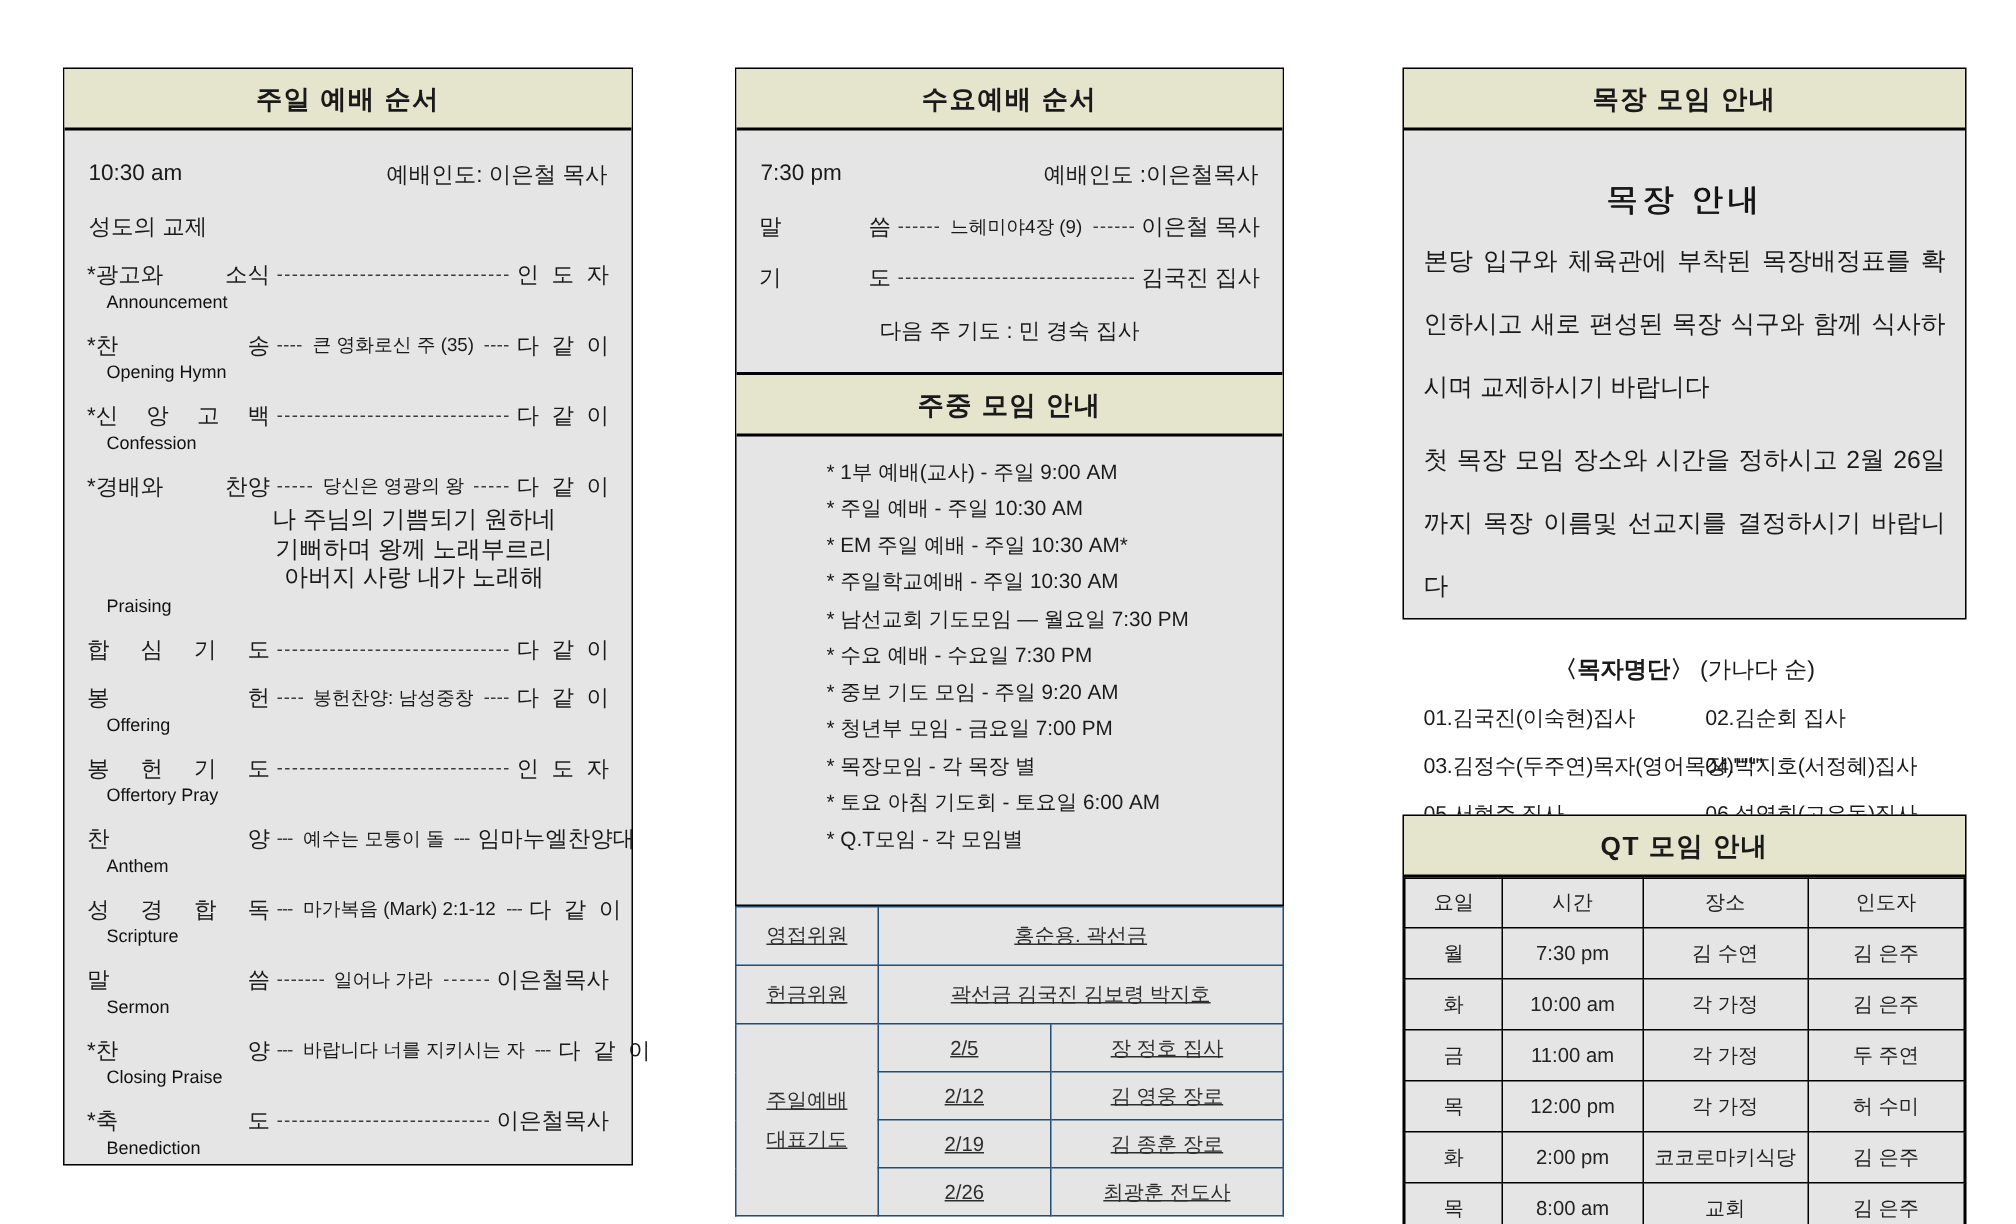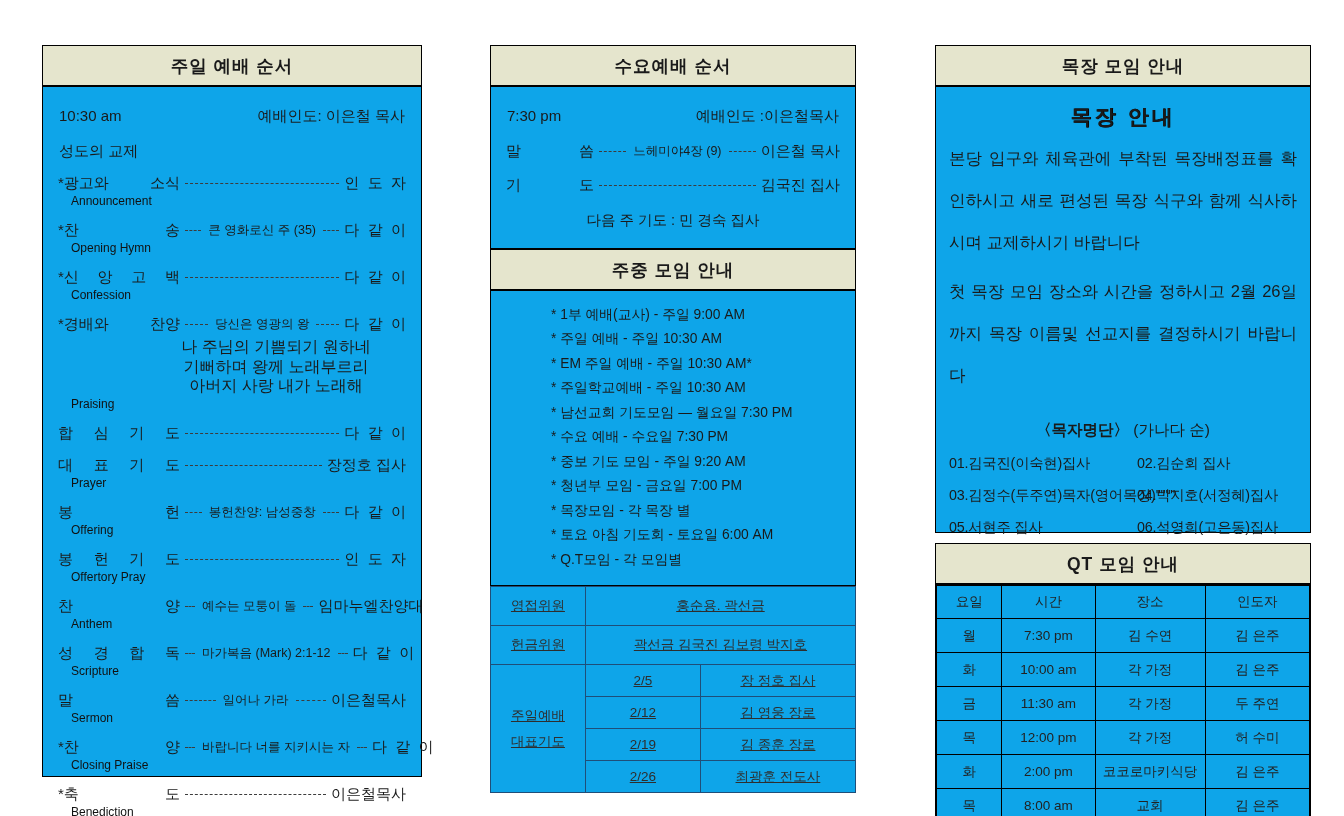--- a/index.html
+++ b/index.html
@@ -1,24 +1,24 @@
 <!DOCTYPE html>
 <html><head>
 <meta charset="utf-8">
 <style>
   html,body{margin:0;padding:0;}
   body{
     width:1344px;height:816px;background:#ffffff;position:relative;
     font-family:"Liberation Sans","DejaVu Sans",sans-serif;color:#1a1a1a;
   }
-  .panel{position:absolute;background:#0ea5e9;box-sizing:border-box;}
+  .panel{position:absolute;background:#e5e5e5;box-sizing:border-box;}
   #p-left{left:42px;top:45px;width:380px;height:732px;border:1.6px solid #000;}
   #p-mid{left:490px;top:45px;width:366px;}
   #p-mid .upper{border:1.6px solid #000;box-sizing:border-box;}
-  #p-rtop{left:935px;top:45px;width:376px;height:488px;border:1.6px solid #000;}
+  #p-rtop{left:935px;top:45px;width:376px;height:368px;border:1.6px solid #000;}
   #p-rbot{left:935px;top:543px;width:376px;border:1.6px solid #000;}
 
   .hdr{
     background:#e5e5cd;border-bottom:2.2px solid #000;text-align:center;
     font-weight:bold;font-size:17.5px;padding:8px 0 7px;letter-spacing:1px;
   }
   .hdr.inner{border-top:2.2px solid #000;}
 
   
   .svc-body{padding:14px 15px 8px 15px;}
@@ -32,33 +32,33 @@
   .svc .rgt{flex:none;white-space:pre;text-align:right;}
   .lead{flex:1;min-width:10px;height:0;border-top:1.7px dashed #3c3c3c;margin:0 5px;align-self:center;}
   .eng{font-size:12px;margin:1px 0 0 13px;color:#111;}
   .extras{margin:3px 0 0 88px;text-align:center;}
   .extras div{font-size:16px;line-height:19.5px;}
 
   
   .wed-body{padding:14px 15px 10px;}
   .wed-body .svc-item{margin-top:15px;}
   .nextweek{text-align:center;font-size:14.5px;margin:16px 0 8px 0;}
-  .blt-list{padding:8px 8px 10px 60px;}
+  .blt-list{padding:8px 8px 28px 60px;}
   .blt{font-size:13.8px;margin:6.5px 0;white-space:nowrap;}
 
   
   table{border-collapse:collapse;width:100%;table-layout:fixed;}
   .ctab td{border:1.3px solid #1f4e79;font-size:13.5px;text-align:center;color:#2e2e2e;text-decoration:underline;}
   .ctab td.simple{padding:10px 2px;}
   .ctab td.grp{padding:6.5px 2px;white-space:pre-line;line-height:26px;}
   .ctab td.cell{padding:6.5px 2px;}
 
   
   .mj-body{padding:8px 13px 6px;}
-  .mj-sub{text-align:center;font-weight:700;font-size:21px;letter-spacing:3px;margin:8px 0 4px;
+  .mj-sub{text-align:center;font-weight:400;font-size:21px;letter-spacing:3px;margin:24px 0 4px;
           text-shadow:0.6px 0 0 #000;}
   .mj-p{font-size:16.5px;line-height:2.56;text-align:justify;margin:6px 0 0;}
   .roster-title{text-align:center;font-size:15.5px;margin:24px 0 6px;}
   .roster-title .b{font-weight:bold;}
   .roster{display:grid;grid-template-columns:54% 46%;font-size:14.3px;line-height:32px;
           white-space:nowrap;letter-spacing:-0.2px;margin-top:4px;}
 
   
   .qtab td{border:1.2px solid #000;font-size:13.5px;text-align:center;padding:7.5px 2px;color:#222;}
   .qtab tr.h td{padding:7px 2px;}
@@ -115,28 +115,20 @@
             <div>아버지 사랑 내가 노래해</div>
           </div>
           <div class="eng">Praising</div>
         </div>
         <div class="svc-item">
           <div class="svc">
             <span class="lbl">합 심 기 도</span>
             <span class="lead"></span>
             <span class="rgt">다  같  이</span>
           </div>
-        </div>
-        <div class="svc-item">
-          <div class="svc">
-            <span class="lbl">대 표 기 도</span>
-            <span class="lead"></span>
-            <span class="rgt">장정호 집사</span>
-          </div>
-          <div class="eng">Prayer</div>
         </div>
         <div class="svc-item">
           <div class="svc">
             <span class="lbl">봉 헌</span>
             <span class="lead"></span>
             <span class="mid">봉헌찬양: 남성중창</span>
             <span class="lead"></span>
             <span class="rgt">다  같  이</span>
           </div>
           <div class="eng">Offering</div>
@@ -330,21 +322,21 @@
           <td>김 은주</td>
         </tr>
         <tr>
           <td>화</td>
           <td>10:00 am</td>
           <td>각 가정</td>
           <td>김 은주</td>
         </tr>
         <tr>
           <td>금</td>
-          <td>11:30 am</td>
+          <td>11:00 am</td>
           <td>각 가정</td>
           <td>두 주연</td>
         </tr>
         <tr>
           <td>목</td>
           <td>12:00 pm</td>
           <td>각 가정</td>
           <td>허 수미</td>
         </tr>
         <tr>

